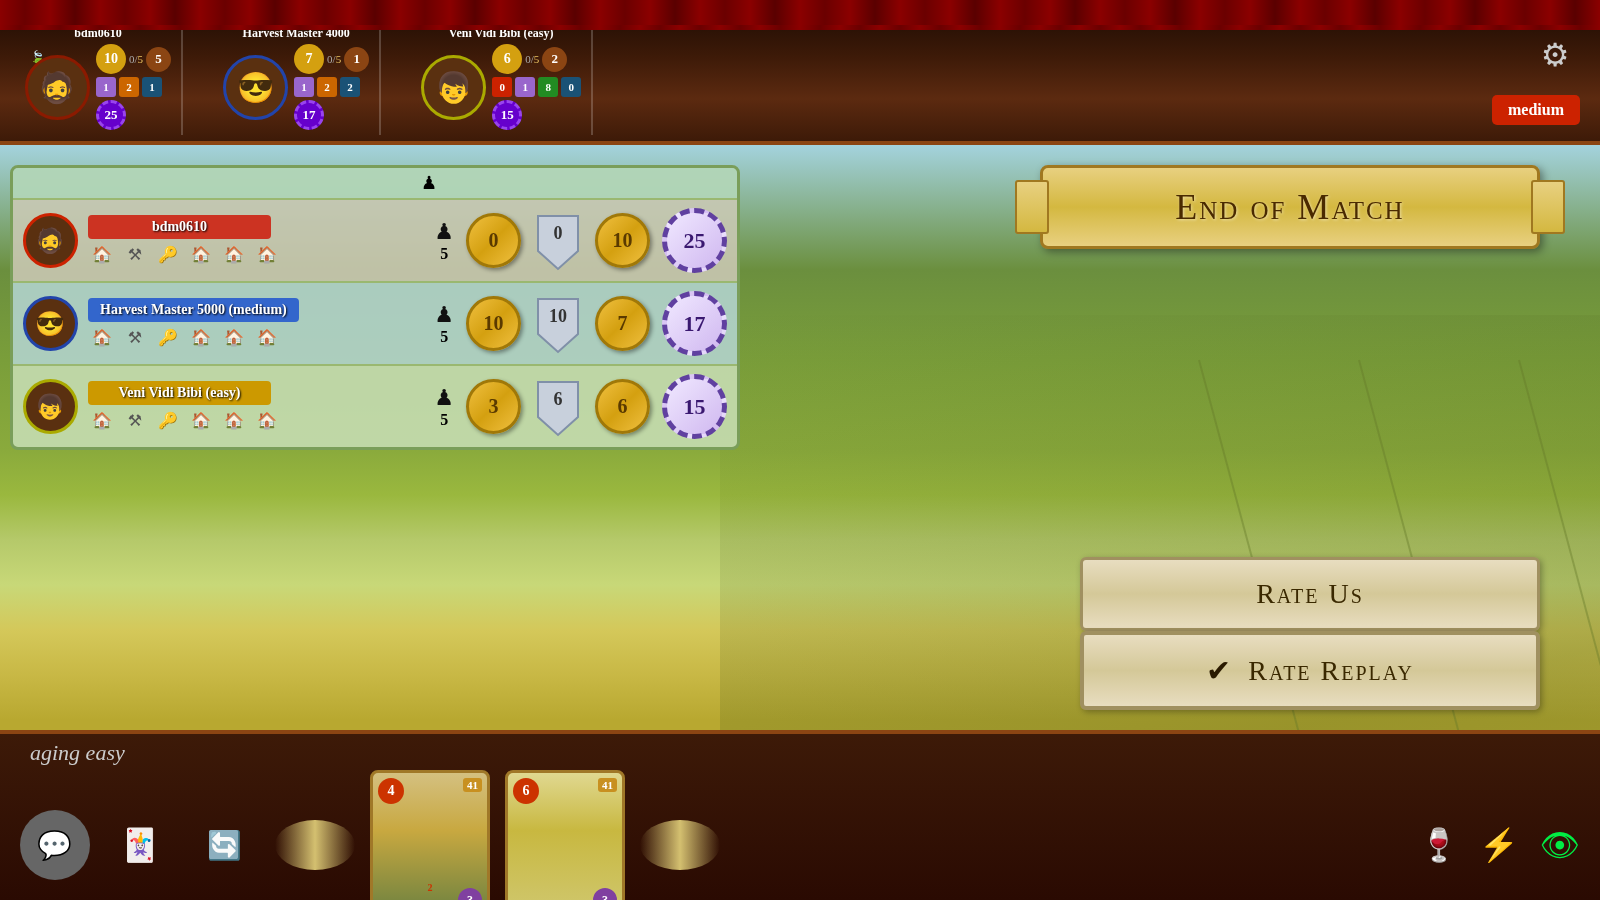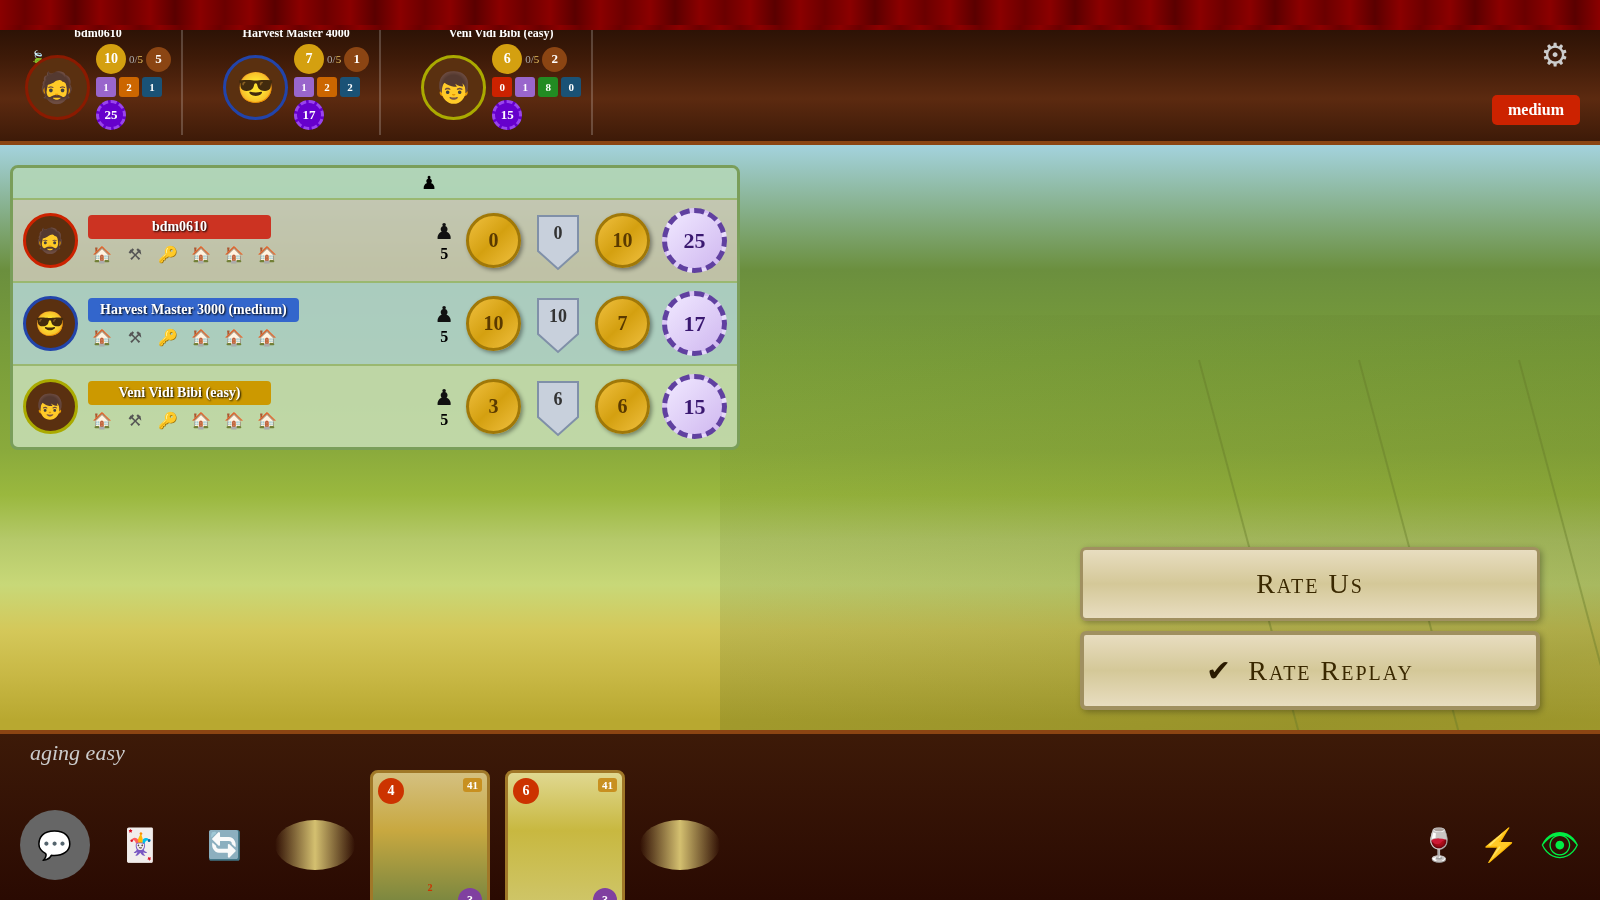--- a/index.html
+++ b/index.html
@@ -221,21 +221,20 @@
       letter-spacing: 2px;
     }
 
     
     #action-buttons {
       position: absolute;
       bottom: 20px;
       right: 60px;
       display: flex;
       flex-direction: column;
-      gap: 10px;
       width: 460px;
     }
 
     .action-btn {
       background: linear-gradient(180deg, #e8ddc0, #d4c898, #e8ddc0);
       border: 3px solid #a09060;
       border-radius: 6px;
       padding: 18px 30px;
       font-size: 28px;
       font-variant: small-caps;
@@ -567,21 +566,21 @@
         <div class="coin-badge">10</div>
         <div class="vp-circle">25</div>
       </div>
     </div>
 
     <div class="score-row" style="background:rgba(80,130,200,0.15);">
       <div class="player-avatar-small" style="border:3px solid #2244aa;">
         <span>😎</span>
       </div>
       <div>
-        <div class="player-name-badge name-blue">Harvest Master 3000 (medium)</div>
+        <div class="player-name-badge name-blue">Harvest Master 5000 (medium)</div>
         <div class="buildings-row" style="margin-top:4px;">
           <span class="building-icon">🏠</span>
           <span class="building-icon">⚒</span>
           <span class="building-icon">🔑</span>
           <span class="building-icon building-active">🏠</span>
           <span class="building-icon">🏠</span>
           <span class="building-icon">🏠</span>
         </div>
       </div>
       <div class="score-cols">
@@ -627,20 +626,25 @@
             <path d="M5,5 L45,5 L45,40 L25,58 L5,40 Z" fill="#c8d0dc" stroke="#8090a8" stroke-width="2"></path>
           </svg>
           <span style="position:absolute;font-size:18px;font-weight:bold;color:#333;top:12px;">6</span>
         </div>
         <div class="coin-badge">6</div>
         <div class="vp-circle">15</div>
       </div>
     </div>
   </div>
 
+  <div id="end-of-match">
+    <div class="banner-bg">
+      <div class="end-of-match-title">End of Match</div>
+    </div>
+  </div>
 
   <div id="action-buttons">
     <div class="action-btn">
       <span>Rate Us</span>
     </div>
     <div class="action-btn save-replay-btn">
       <span class="checkmark">✔</span>
       <span>Rate Replay</span>
     </div>
   </div>

